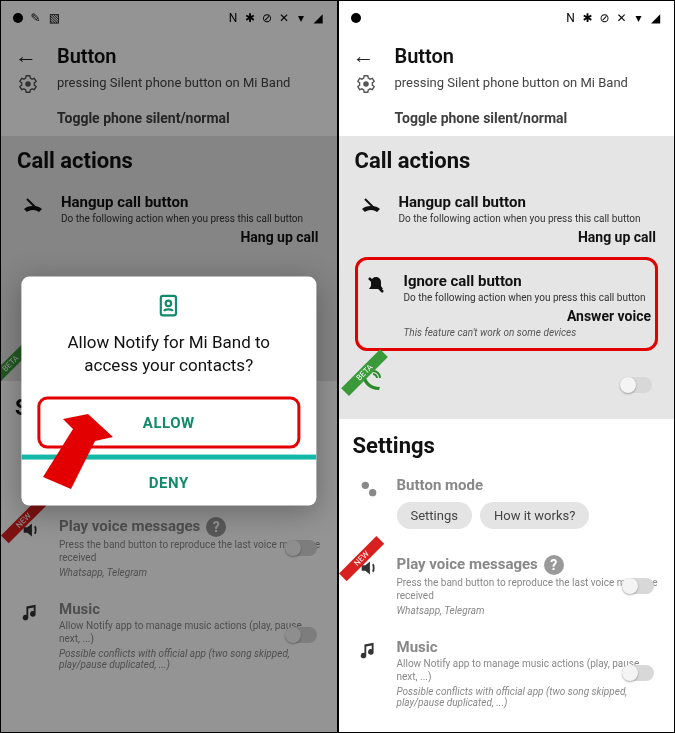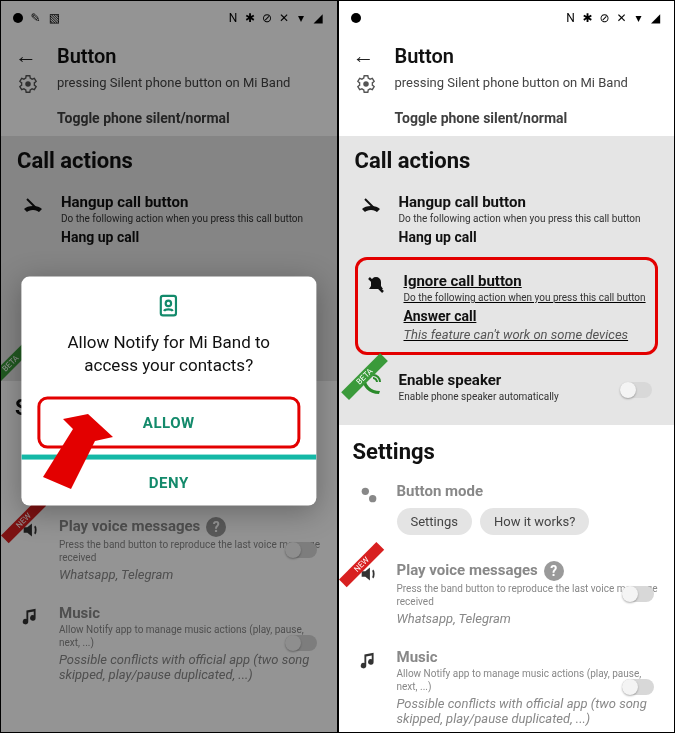--- a/index.html
+++ b/index.html
@@ -67,28 +67,27 @@
     display: flex;
     gap: 14px;
     padding: 8px 2px;
     align-items: flex-start;
     position:relative;
   }
   .entry-icon { width: 28px; min-width:28px; height: 28px; display:flex; align-items:flex-start; justify-content:center; margin-top:2px;}
   .entry-body { flex: 1; }
   .entry-title { font-size: 15px; font-weight: 700; color: #111; }
   .entry-desc { font-size: 10px; color: #333; line-height: 1.3; margin-top:1px;}
-  .entry-bold { font-size: 14px; font-weight: 700; color: #111; margin-top:4px;}
-  .entry-note { font-size: 13px; font-style: italic; color: #555; margin-top:3px;}
+  .entry-bold { font-size: 14px; font-weight: 700; color: #111; margin-top:4px;text-align:right;}
+  .entry-note { font-size: 10px; font-style: italic; color: #555; margin-top:3px;}
   .red-box {
     border: 3px solid #e30000;
     border-radius: 12px;
     padding: 4px 2px 2px;
     margin: 4px 0 8px;
-    text-decoration: underline;
   }
   .toggle {
     position: absolute;
     right: 6px;
     top: 50%;
     transform: translateY(-50%);
     width: 32px; height: 16px;
     background: #d8d8d8;
     border-radius: 10px;
   }
@@ -384,38 +383,34 @@
       <div class="entry">
         <div class="entry-icon">
           <svg width="24" height="24" viewBox="0 0 24 24" fill="#111">
               <path d="M12 3a5 5 0 0 0-5 5v4l-2 3h14l-2-3V8a5 5 0 0 0-5-5z"></path>
               <line x1="5" y1="4" x2="19" y2="18" stroke="#111" stroke-width="2.5"></line>
             </svg>
         </div>
         <div class="entry-body">
           <div class="entry-title">Ignore call button</div>
           <div class="entry-desc">Do the following action when you press this call button</div>
-          <div class="entry-bold">Answer call</div>
+          <div class="entry-bold">Answer voice</div>
           <div class="entry-note">This feature can't work on some devices</div>
         </div>
       </div>
     </div>
 
     <div class="entry" style="padding-bottom:14px;">
       <span class="beta-ribbon">BETA</span>
       <div class="entry-icon">
         <svg width="24" height="24" viewBox="0 0 24 24" fill="#2a8a2a">
             <path d="M6 3c0 9 6 15 15 15l-1 3c-10 0-17-7-17-17z"></path>
             <path d="M14 5c2 0 4 2 4 4M14 2c4 0 7 3 7 7" fill="none" stroke="#2a8a2a" stroke-width="2"></path>
           </svg>
       </div>
-      <div class="entry-body">
-        <div class="entry-title">Enable speaker</div>
-        <div class="entry-desc">Enable phone speaker automatically</div>
-      </div>
       <div class="toggle"></div>
     </div>
   </div>
 
   <div class="settings-section">
     <div style="font-size:22px;font-weight:700;color:#111;margin-bottom:10px;">Settings</div>
 
     <div class="entry grey">
       <div class="entry-icon">
         <svg width="22" height="22" viewBox="0 0 24 24" fill="#888">

